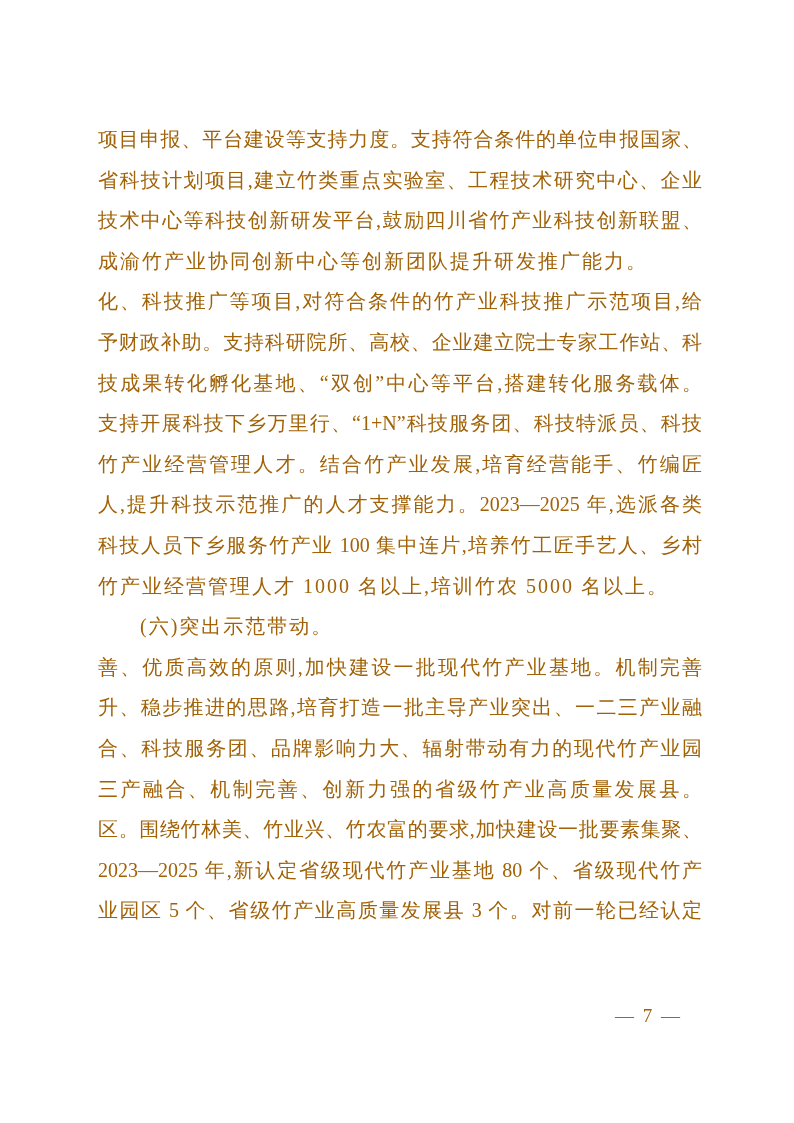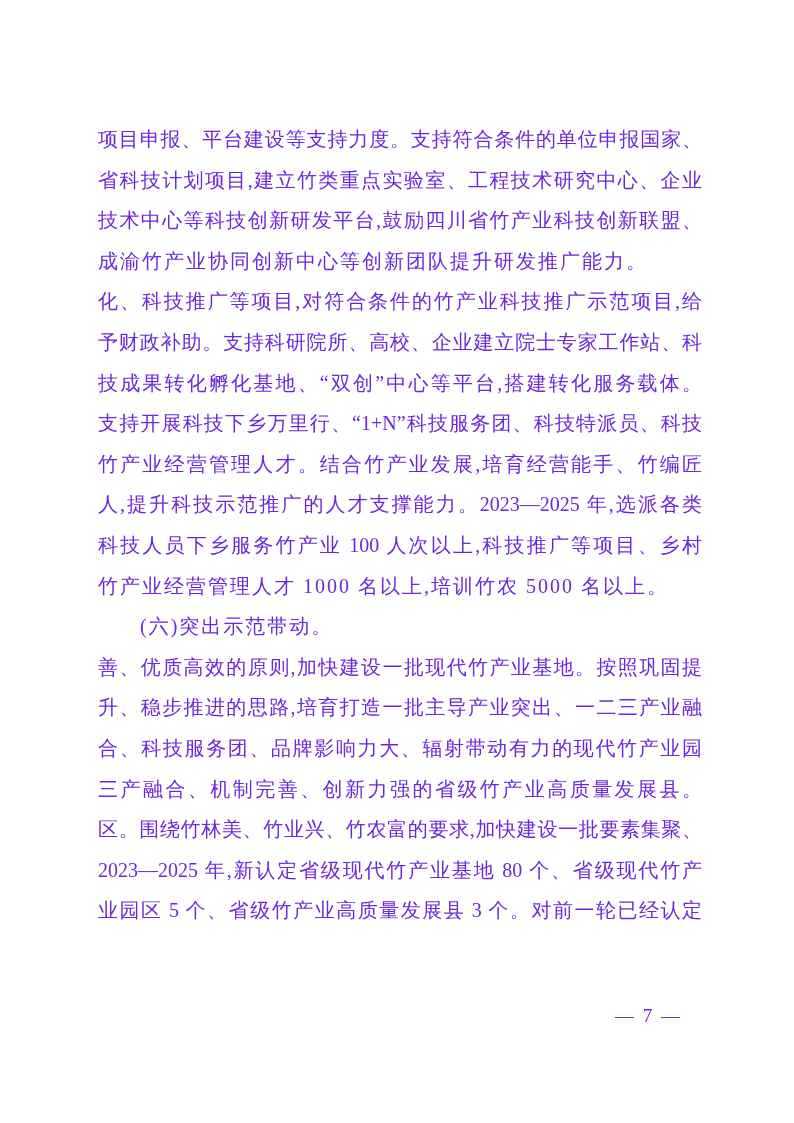--- a/index.html
+++ b/index.html
@@ -3,21 +3,21 @@
 <meta charset="utf-8">
 <style>
   * { margin: 0; padding: 0; box-sizing: border-box; }
   html, body { background: #e8e8e8; }
   .page {
     position: relative;
     width: 794px;
     height: 1123px;
     margin: 0 auto;
     background: #ffffff;
-    color: #6d28d9;
+    color: #a16207;
     font-family: "Liberation Serif", serif;
     overflow: hidden;
   }
   .text-block {
     position: absolute;
     left: 98px;
     top: 119px;
     width: 604px;
   }
   .line {
@@ -56,24 +56,24 @@
     <div class="line">项目申报、平台建设等支持力度。支持符合条件的单位申报国家、</div>
     <div class="line">省科技计划项目,建立竹类重点实验室、工程技术研究中心、企业</div>
     <div class="line">技术中心等科技创新研发平台,鼓励四川省竹产业科技创新联盟、</div>
     <div class="line last">成渝竹产业协同创新中心等创新团队提升研发推广能力。</div>
     <div class="line">化、科技推广等项目,对符合条件的竹产业科技推广示范项目,给</div>
     <div class="line">予财政补助。支持科研院所、高校、企业建立院士专家工作站、科</div>
     <div class="line">技成果转化孵化基地、“双创”中心等平台,搭建转化服务载体。</div>
     <div class="line">支持开展科技下乡万里行、“1+N”科技服务团、科技特派员、科技</div>
     <div class="line">竹产业经营管理人才。结合竹产业发展,培育经营能手、竹编匠</div>
     <div class="line">人,提升科技示范推广的人才支撑能力。2023—2025 年,选派各类</div>
-    <div class="line">科技人员下乡服务竹产业 100 人次以上,科技推广等项目、乡村</div>
+    <div class="line">科技人员下乡服务竹产业 100 集中连片,培养竹工匠手艺人、乡村</div>
     <div class="line last">竹产业经营管理人才 1000 名以上,培训竹农 5000 名以上。</div>
     <div class="line last indent">(六)突出示范带动。</div>
-    <div class="line">善、优质高效的原则,加快建设一批现代竹产业基地。按照巩固提</div>
+    <div class="line">善、优质高效的原则,加快建设一批现代竹产业基地。机制完善</div>
     <div class="line">升、稳步推进的思路,培育打造一批主导产业突出、一二三产业融</div>
     <div class="line">合、科技服务团、品牌影响力大、辐射带动有力的现代竹产业园</div>
     <div class="line">三产融合、机制完善、创新力强的省级竹产业高质量发展县。</div>
     <div class="line">区。围绕竹林美、竹业兴、竹农富的要求,加快建设一批要素集聚、</div>
     <div class="line">2023—2025 年,新认定省级现代竹产业基地 80 个、省级现代竹产</div>
     <div class="line">业园区 5 个、省级竹产业高质量发展县 3 个。对前一轮已经认定</div>
   </div>
   <div class="page-num">— 7 —</div>
 </div>
 

